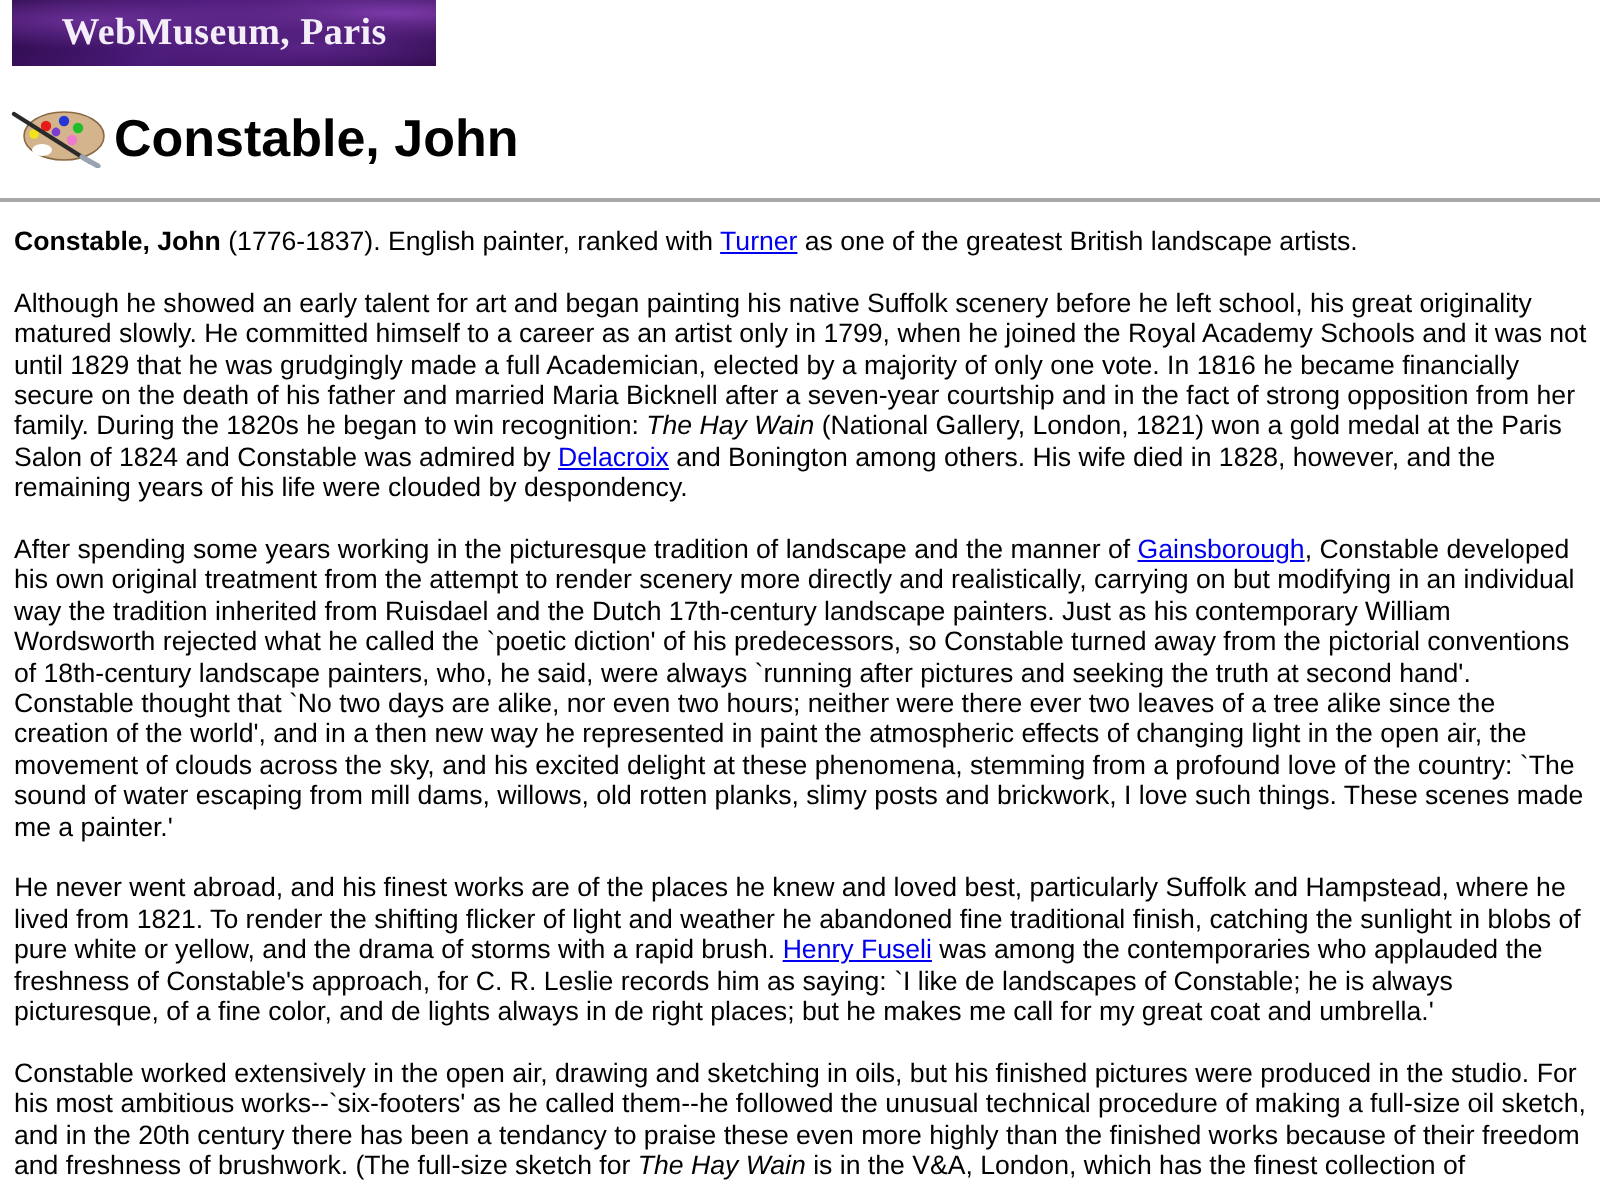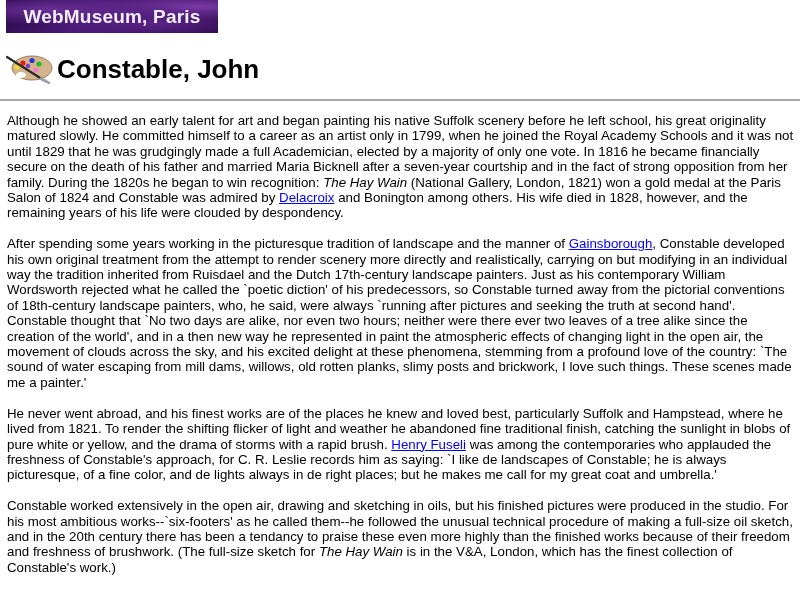--- a/index.html
+++ b/index.html
@@ -25,21 +25,21 @@
       background:
         radial-gradient(ellipse at 20% 30%, #6a2f96 0%, rgba(106,47,150,0) 45%),
         radial-gradient(ellipse at 70% 70%, #5a2486 0%, rgba(90,36,134,0) 50%),
         radial-gradient(ellipse at 90% 20%, #7b3aa8 0%, rgba(123,58,168,0) 40%),
         linear-gradient(135deg, #2c0a4a 0%, #4a1a78 40%, #3a1060 70%, #2a0844 100%);
       display: flex;
       align-items: center;
       justify-content: center;
     }
     .banner-text {
-      font-family: Liberation Sans, sans-serif;
+      font-family: Liberation Serif, serif;
       font-weight: bold;
       font-size: 19px;
       color: #f4eef8;
       letter-spacing: 0.2px;
     }
     .title-row {
       position: absolute;
       left: 5px;
       top: 49px;
       height: 40px;
@@ -102,20 +102,23 @@
     <line x1="2" y1="3" x2="40" y2="27" stroke="#2a2a2a" stroke-width="2.2" stroke-linecap="round"></line>
     <line x1="36" y1="24.5" x2="44" y2="29" stroke="#9aa4b0" stroke-width="2.6" stroke-linecap="round"></line>
   </svg>
   <h1 class="page-title">Constable, John</h1>
 </div>
 
 <hr class="divider">
 
 <div class="content">
   <p>
+    <b>Constable, John</b><span> (1776-1837). English painter, ranked with </span><a href="#">Turner</a><span> as one of the greatest British landscape artists.</span>
+  </p>
+  <p>
     <span>Although he showed an early talent for art and began painting his native Suffolk scenery before he left school, his great originality matured slowly. He committed himself to a career as an artist only in 1799, when he joined the Royal Academy Schools and it was not until 1829 that he was grudgingly made a full Academician, elected by a majority of only one vote. In 1816 he became financially secure on the death of his father and married Maria Bicknell after a seven-year courtship and in the fact of strong opposition from her family. During the 1820s he began to win recognition: </span><i>The Hay Wain</i><span> (National Gallery, London, 1821) won a gold medal at the Paris Salon of 1824 and Constable was admired by </span><a href="#">Delacroix</a><span> and Bonington among others. His wife died in 1828, however, and the remaining years of his life were clouded by despondency.</span>
   </p>
   <p>
     <span>After spending some years working in the picturesque tradition of landscape and the manner of </span><a href="#">Gainsborough</a><span>, Constable developed his own original treatment from the attempt to render scenery more directly and realistically, carrying on but modifying in an individual way the tradition inherited from Ruisdael and the Dutch 17th-century landscape painters. Just as his contemporary William Wordsworth rejected what he called the `poetic diction' of his predecessors, so Constable turned away from the pictorial conventions of 18th-century landscape painters, who, he said, were always `running after pictures and seeking the truth at second hand'. Constable thought that `No two days are alike, nor even two hours; neither were there ever two leaves of a tree alike since the creation of the world', and in a then new way he represented in paint the atmospheric effects of changing light in the open air, the movement of clouds across the sky, and his excited delight at these phenomena, stemming from a profound love of the country: `The sound of water escaping from mill dams, willows, old rotten planks, slimy posts and brickwork, I love such things. These scenes made me a painter.'</span>
   </p>
   <p>
     <span>He never went abroad, and his finest works are of the places he knew and loved best, particularly Suffolk and Hampstead, where he lived from 1821. To render the shifting flicker of light and weather he abandoned fine traditional finish, catching the sunlight in blobs of pure white or yellow, and the drama of storms with a rapid brush. </span><a href="#">Henry Fuseli</a><span> was among the contemporaries who applauded the freshness of Constable's approach, for C. R. Leslie records him as saying: `I like de landscapes of Constable; he is always picturesque, of a fine color, and de lights always in de right places; but he makes me call for my great coat and umbrella.'</span>
   </p>
   <p>
     <span>Constable worked extensively in the open air, drawing and sketching in oils, but his finished pictures were produced in the studio. For his most ambitious works--`six-footers' as he called them--he followed the unusual technical procedure of making a full-size oil sketch, and in the 20th century there has been a tendancy to praise these even more highly than the finished works because of their freedom and freshness of brushwork. (The full-size sketch for </span><i>The Hay Wain</i><span> is in the V&amp;A, London, which has the finest collection of Constable's work.)</span>

